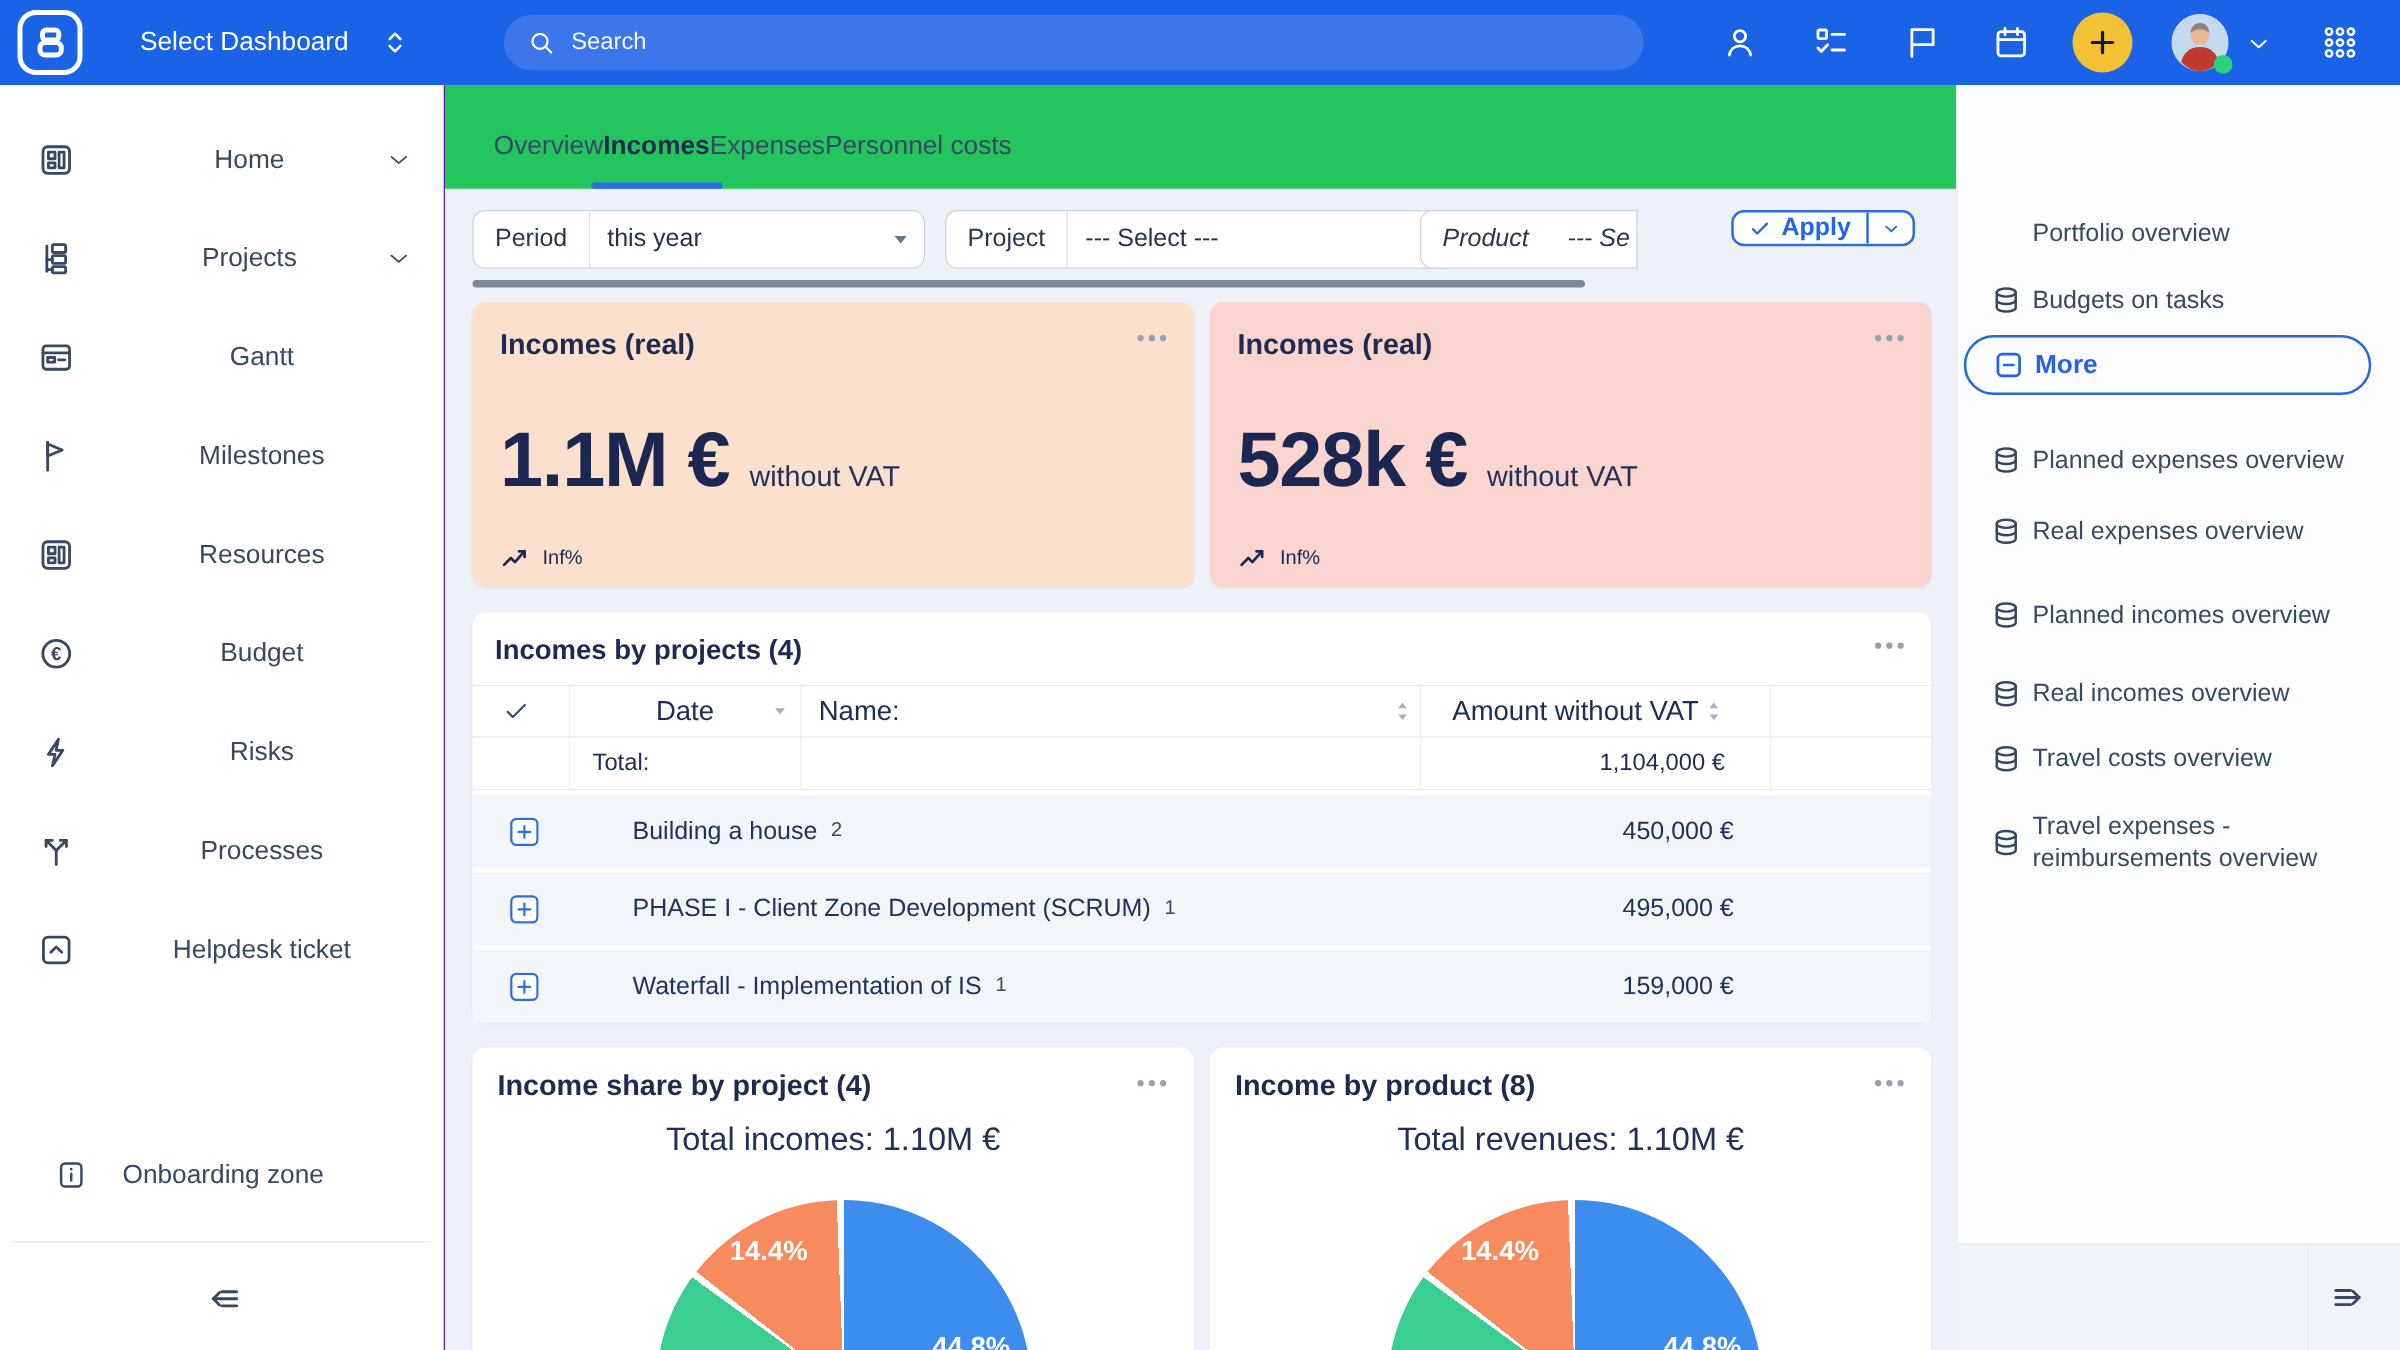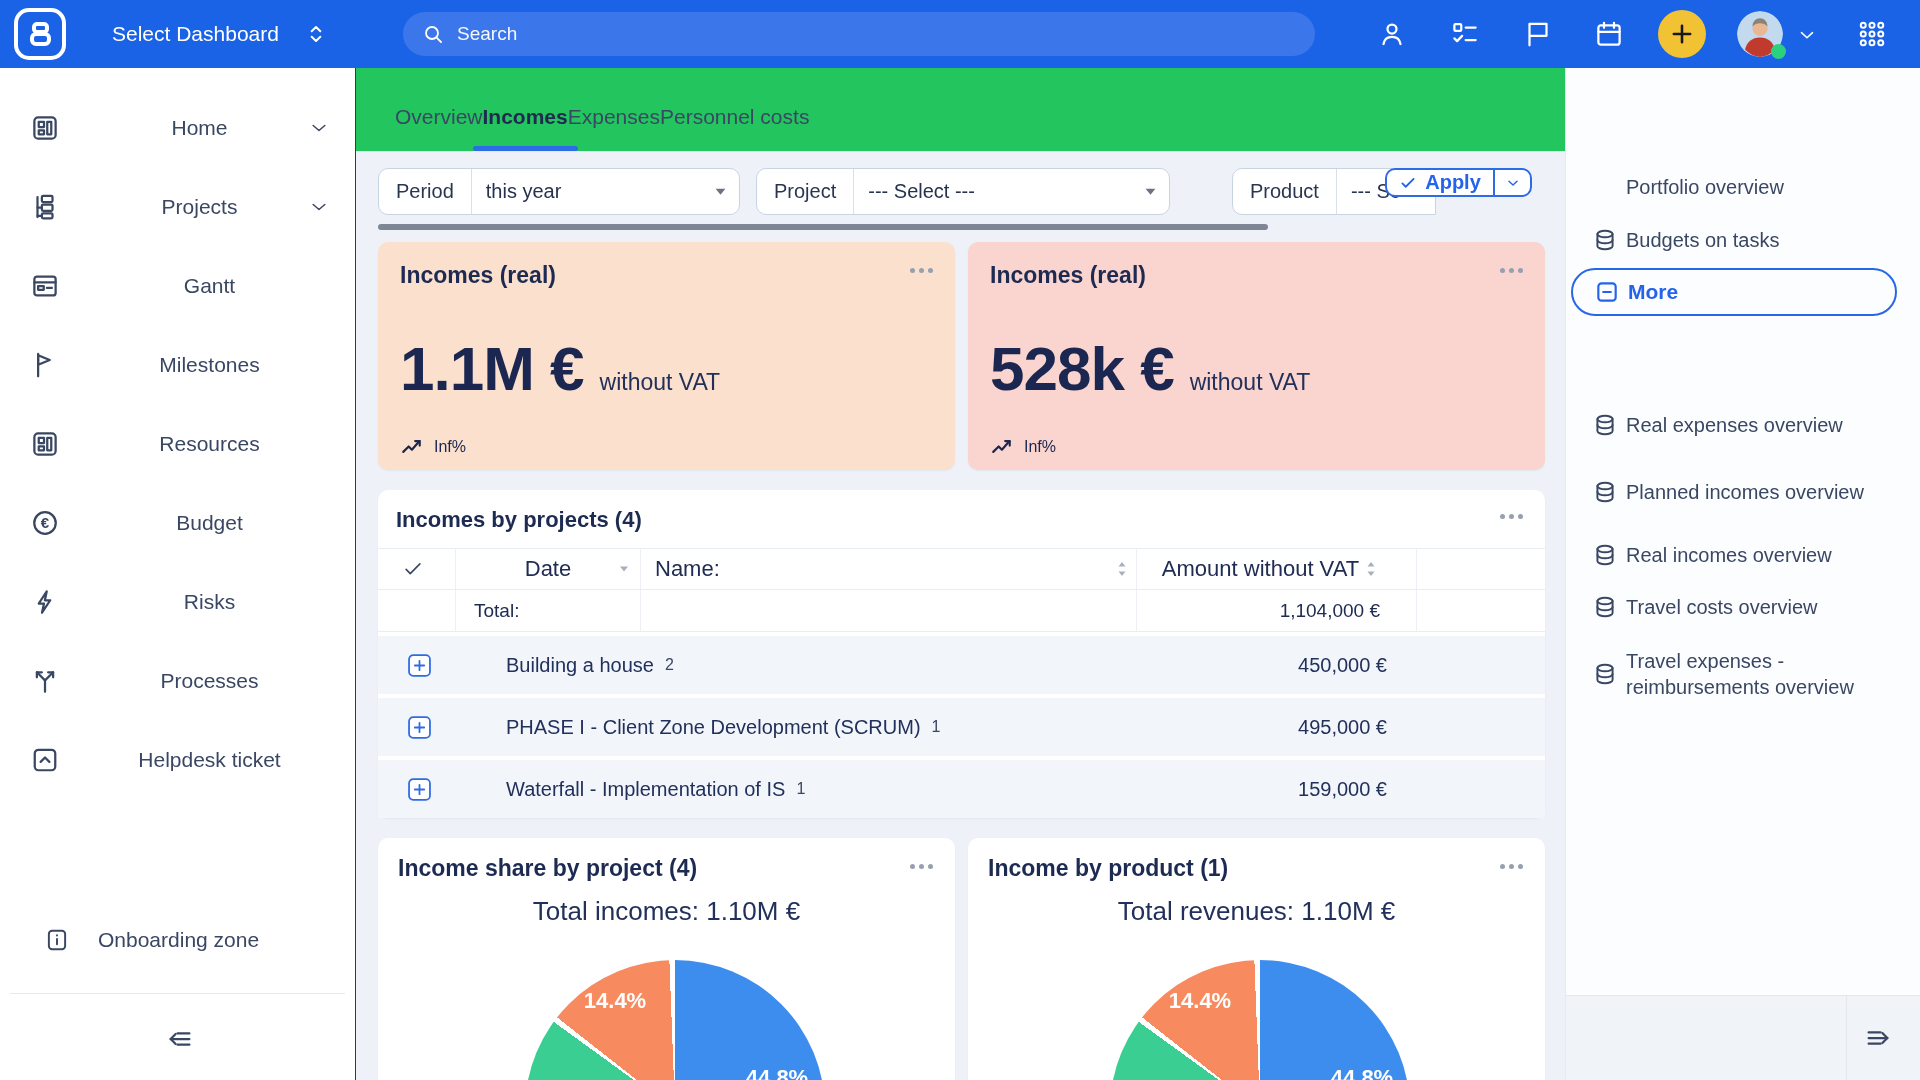--- a/index.html
+++ b/index.html
@@ -55,21 +55,21 @@
   .tab.active::after { content:""; position:absolute; left:-10px; right:-10px; bottom:0; height:5px; border-radius:3px; background:#2E6BE6; }
 
   .pill { position:absolute; top:100px; height:47px; background:#fff; border:1px solid #C9D4E2; border-radius:10px;
           display:flex; align-items:center; overflow:hidden; }
   .pill .plabel { font-size:20px; color:#2A3550; padding:0 17px; white-space:nowrap; }
   .pill .pdiv { width:1px; align-self:stretch; background:#D9E0EA; }
   .pill .pvalue { font-size:20px; color:#27324F; padding:0 14px; flex:1; white-space:nowrap; cursor:pointer; }
   .pill .caret { margin-right:12px; }
   #pill-period { left:22px; width:362px; }
   #pill-project { left:400px; width:414px; }
-  #pill-product { left:876px; width:204px; border-radius:10px 0 0 10px; }
+  #pill-product { left:780px; width:174px; border-radius:10px 0 0 10px;font-style:italic; }
   .apply-group { position:absolute; left:1029px; top:100px; width:147px; height:29px; background:#fff;
                  border:2px solid #2E6BE6; border-radius:10px; display:flex; overflow:hidden; }
   .apply-main { flex:1; display:flex; align-items:center; justify-content:center; gap:8px; color:#2563EB;
                 font-size:20px; font-weight:600; cursor:pointer; }
   .apply-caret { width:37px; border-left:2px solid #2E6BE6; display:flex; align-items:center; justify-content:center;
                  color:#2563EB; cursor:pointer; }
   .hscroll { position:absolute; left:22px; top:156px; width:890px; height:6px; border-radius:3px; background:#7E8793; }
 
   .card { position:absolute; background:#fff; border-radius:10px; box-shadow:0 1px 2px rgba(16,24,40,.05); }
   .dots { position:absolute; right:22px; top:26px; display:flex; gap:4px; cursor:pointer; }
@@ -493,21 +493,21 @@
         <i></i>
       </div>
     <div class="pie-sub">Total incomes: 1.10M €</div>
     <div class="pie" id="pie-1" style="background: conic-gradient(rgb(61, 141, 239) 0%, rgb(61, 141, 239) 44.2%, rgb(255, 255, 255) 44.2%, rgb(255, 255, 255) 44.8%, rgb(59, 206, 146) 44.8%, rgb(59, 206, 146) 85%, rgb(255, 255, 255) 85%, rgb(255, 255, 255) 85.6%, rgb(247, 139, 95) 85.6%, rgb(247, 139, 95) 99.4%, rgb(255, 255, 255) 99.4%, rgb(255, 255, 255) 100%);">
       <span class="pie-lbl lbl-a">14.4%</span>
       <span class="pie-lbl lbl-b">44.8%</span>
     </div>
   </section>
 
   <section class="card pie-card" id="pie-card-2">
-    <h3>Income by product (1)</h3>
+    <h3>Income by product (8)</h3>
     <div class="dots">
         <i></i>
         <i></i>
         <i></i>
       </div>
     <div class="pie-sub">Total revenues: 1.10M €</div>
     <div class="pie" id="pie-2" style="background: conic-gradient(rgb(61, 141, 239) 0%, rgb(61, 141, 239) 44.2%, rgb(255, 255, 255) 44.2%, rgb(255, 255, 255) 44.8%, rgb(59, 206, 146) 44.8%, rgb(59, 206, 146) 85%, rgb(255, 255, 255) 85%, rgb(255, 255, 255) 85.6%, rgb(247, 139, 95) 85.6%, rgb(247, 139, 95) 99.4%, rgb(255, 255, 255) 99.4%, rgb(255, 255, 255) 100%);">
       <span class="pie-lbl lbl-a">14.4%</span>
       <span class="pie-lbl lbl-b">44.8%</span>
     </div>
@@ -525,20 +525,28 @@
         <path d="M5 12v5.5c0 1.66 3.13 3 7 3s7-1.34 7-3V12"></path>
       </svg>
     <span class="lbl">Budgets on tasks</span>
   </div>
   <div class="r-more" style="top:200px">
     <svg class="ic stroke-ic" viewBox="0 0 24 24" style="stroke-width:2">
         <rect x="4" y="4" width="16" height="16" rx="3"></rect>
         <path d="M8.5 12h7"></path>
       </svg>
     <span class="lbl">More</span>
+  </div>
+  <div class="r-item" style="top:272px;height:56px">
+    <svg class="ic stroke-ic" viewBox="0 0 24 24">
+        <ellipse cx="12" cy="6.5" rx="7" ry="3"></ellipse>
+        <path d="M5 6.5V12c0 1.66 3.13 3 7 3s7-1.34 7-3V6.5"></path>
+        <path d="M5 12v5.5c0 1.66 3.13 3 7 3s7-1.34 7-3V12"></path>
+      </svg>
+    <span class="lbl">Planned expenses overview</span>
   </div>
   <div class="r-item" style="top:340px;height:34px">
     <svg class="ic stroke-ic" viewBox="0 0 24 24">
         <ellipse cx="12" cy="6.5" rx="7" ry="3"></ellipse>
         <path d="M5 6.5V12c0 1.66 3.13 3 7 3s7-1.34 7-3V6.5"></path>
         <path d="M5 12v5.5c0 1.66 3.13 3 7 3s7-1.34 7-3V12"></path>
       </svg>
     <span class="lbl">Real expenses overview</span>
   </div>
   <div class="r-item" style="top:396px;height:56px">

